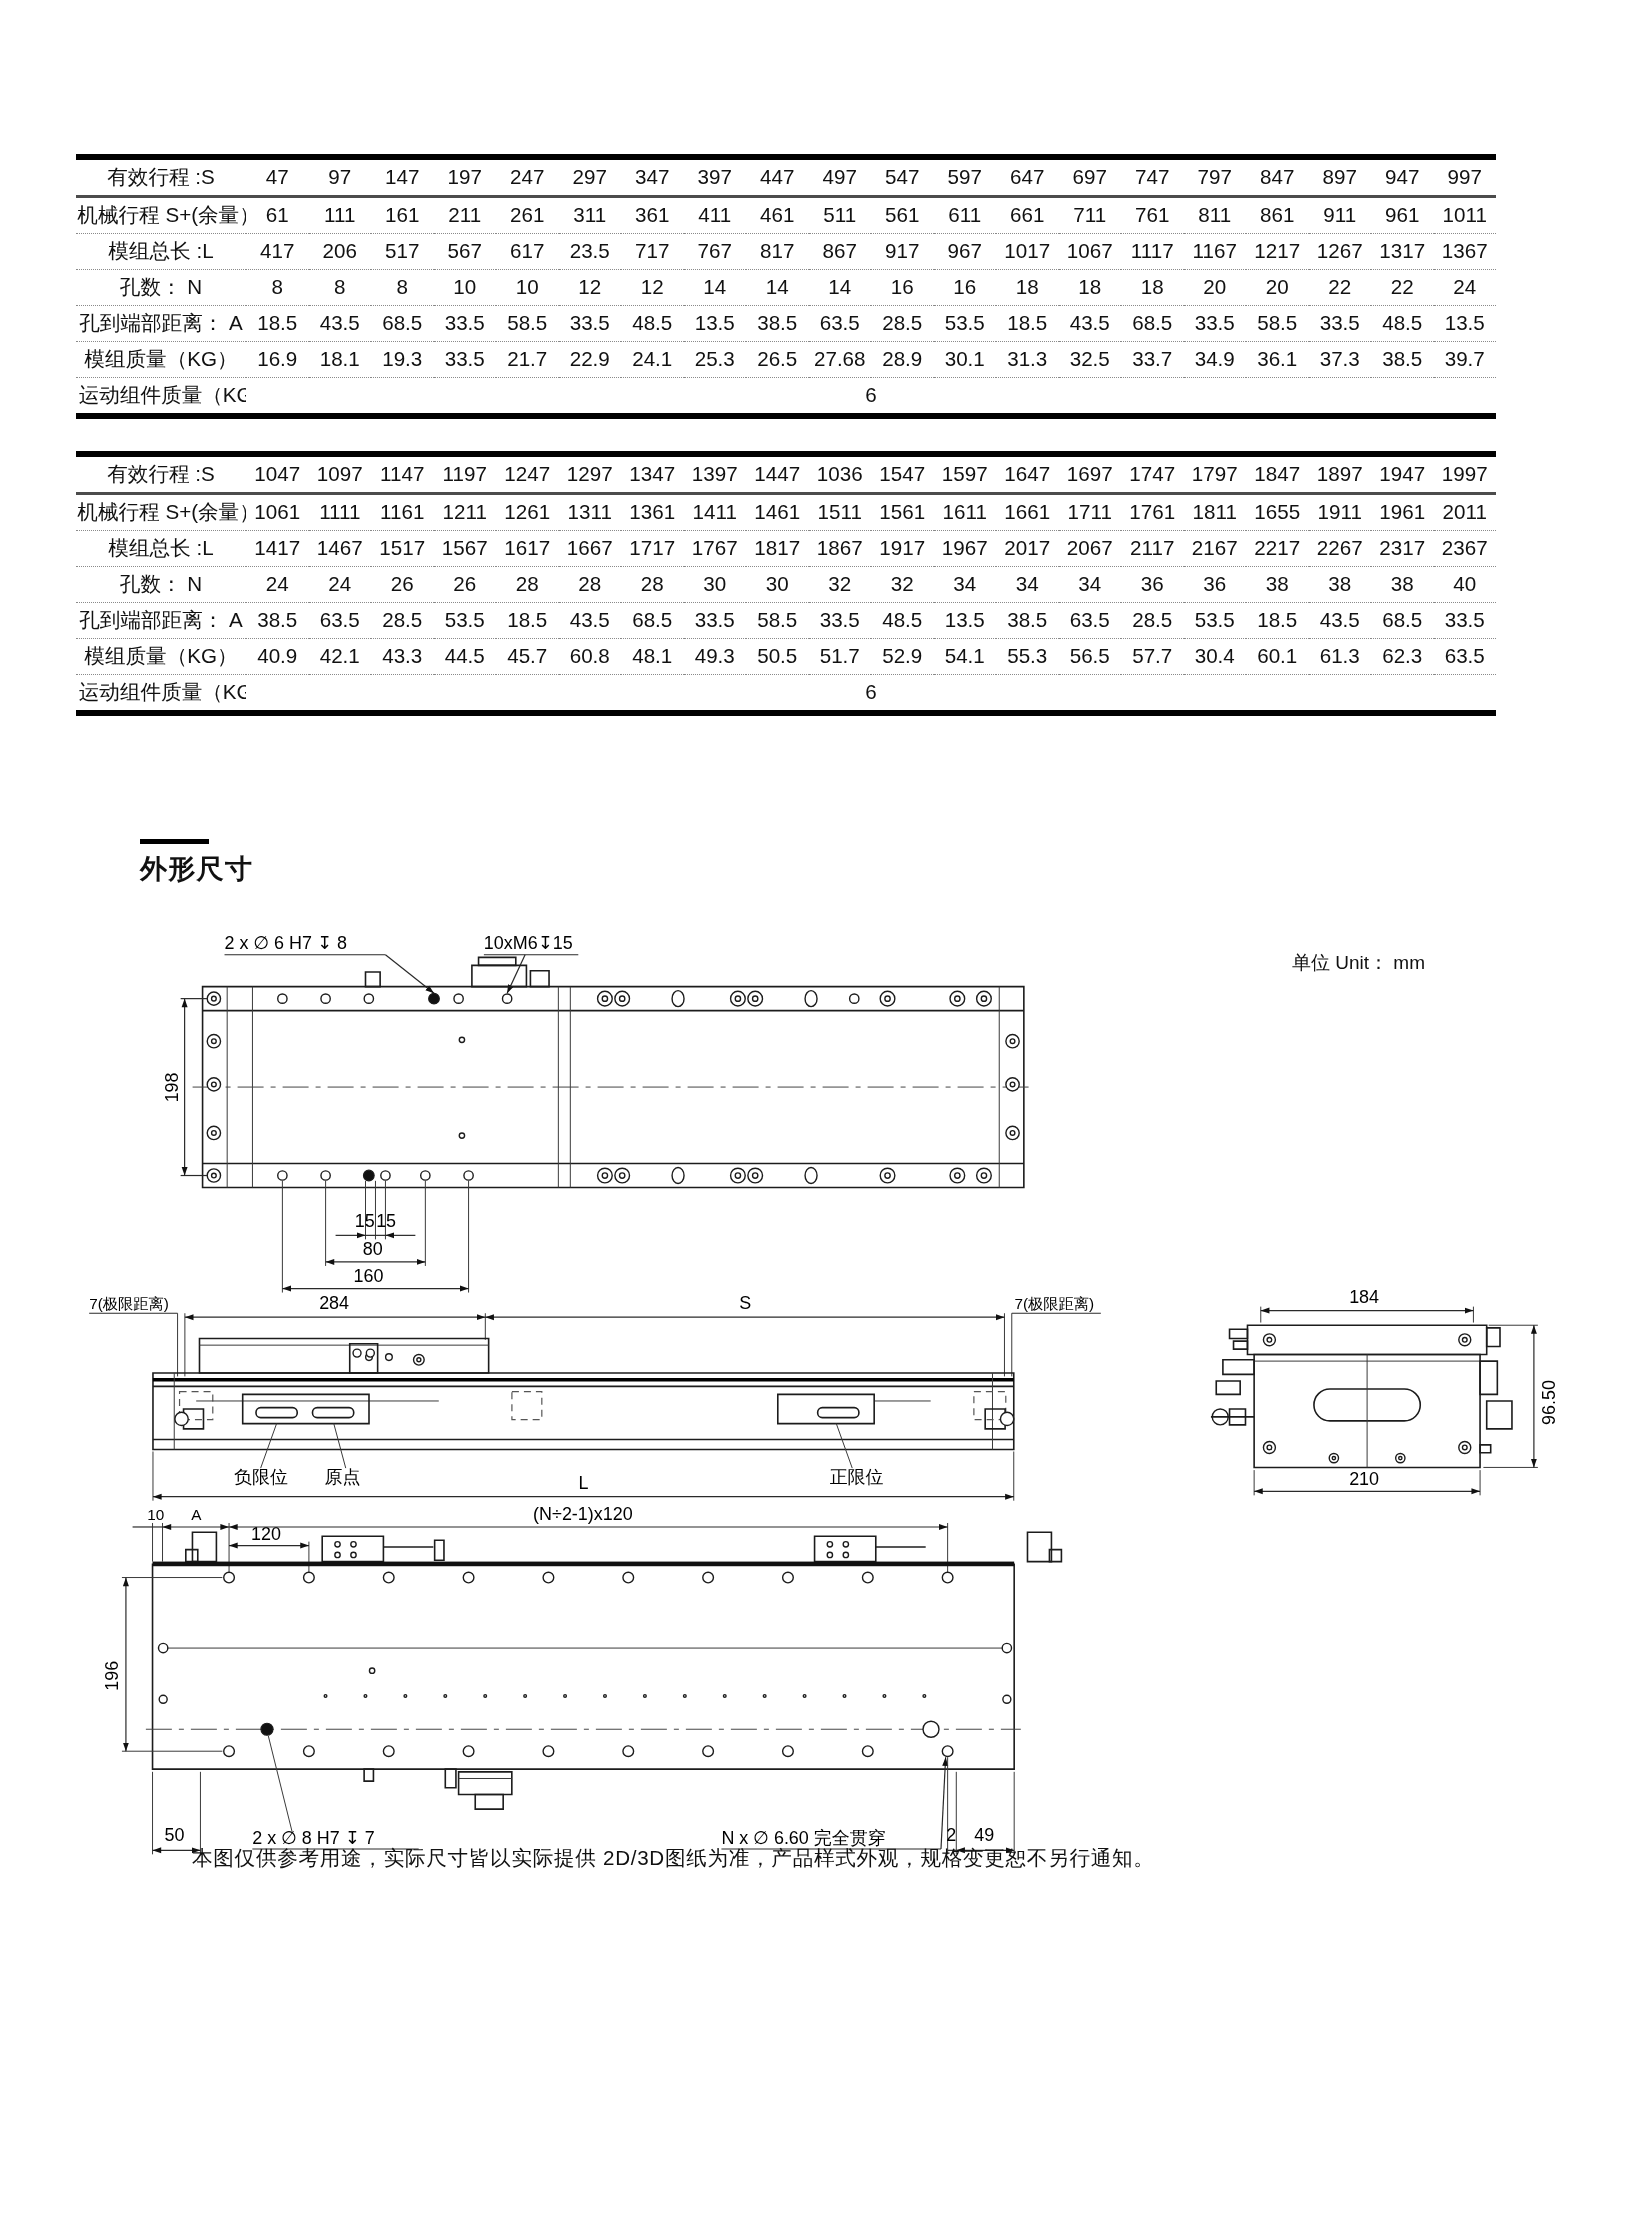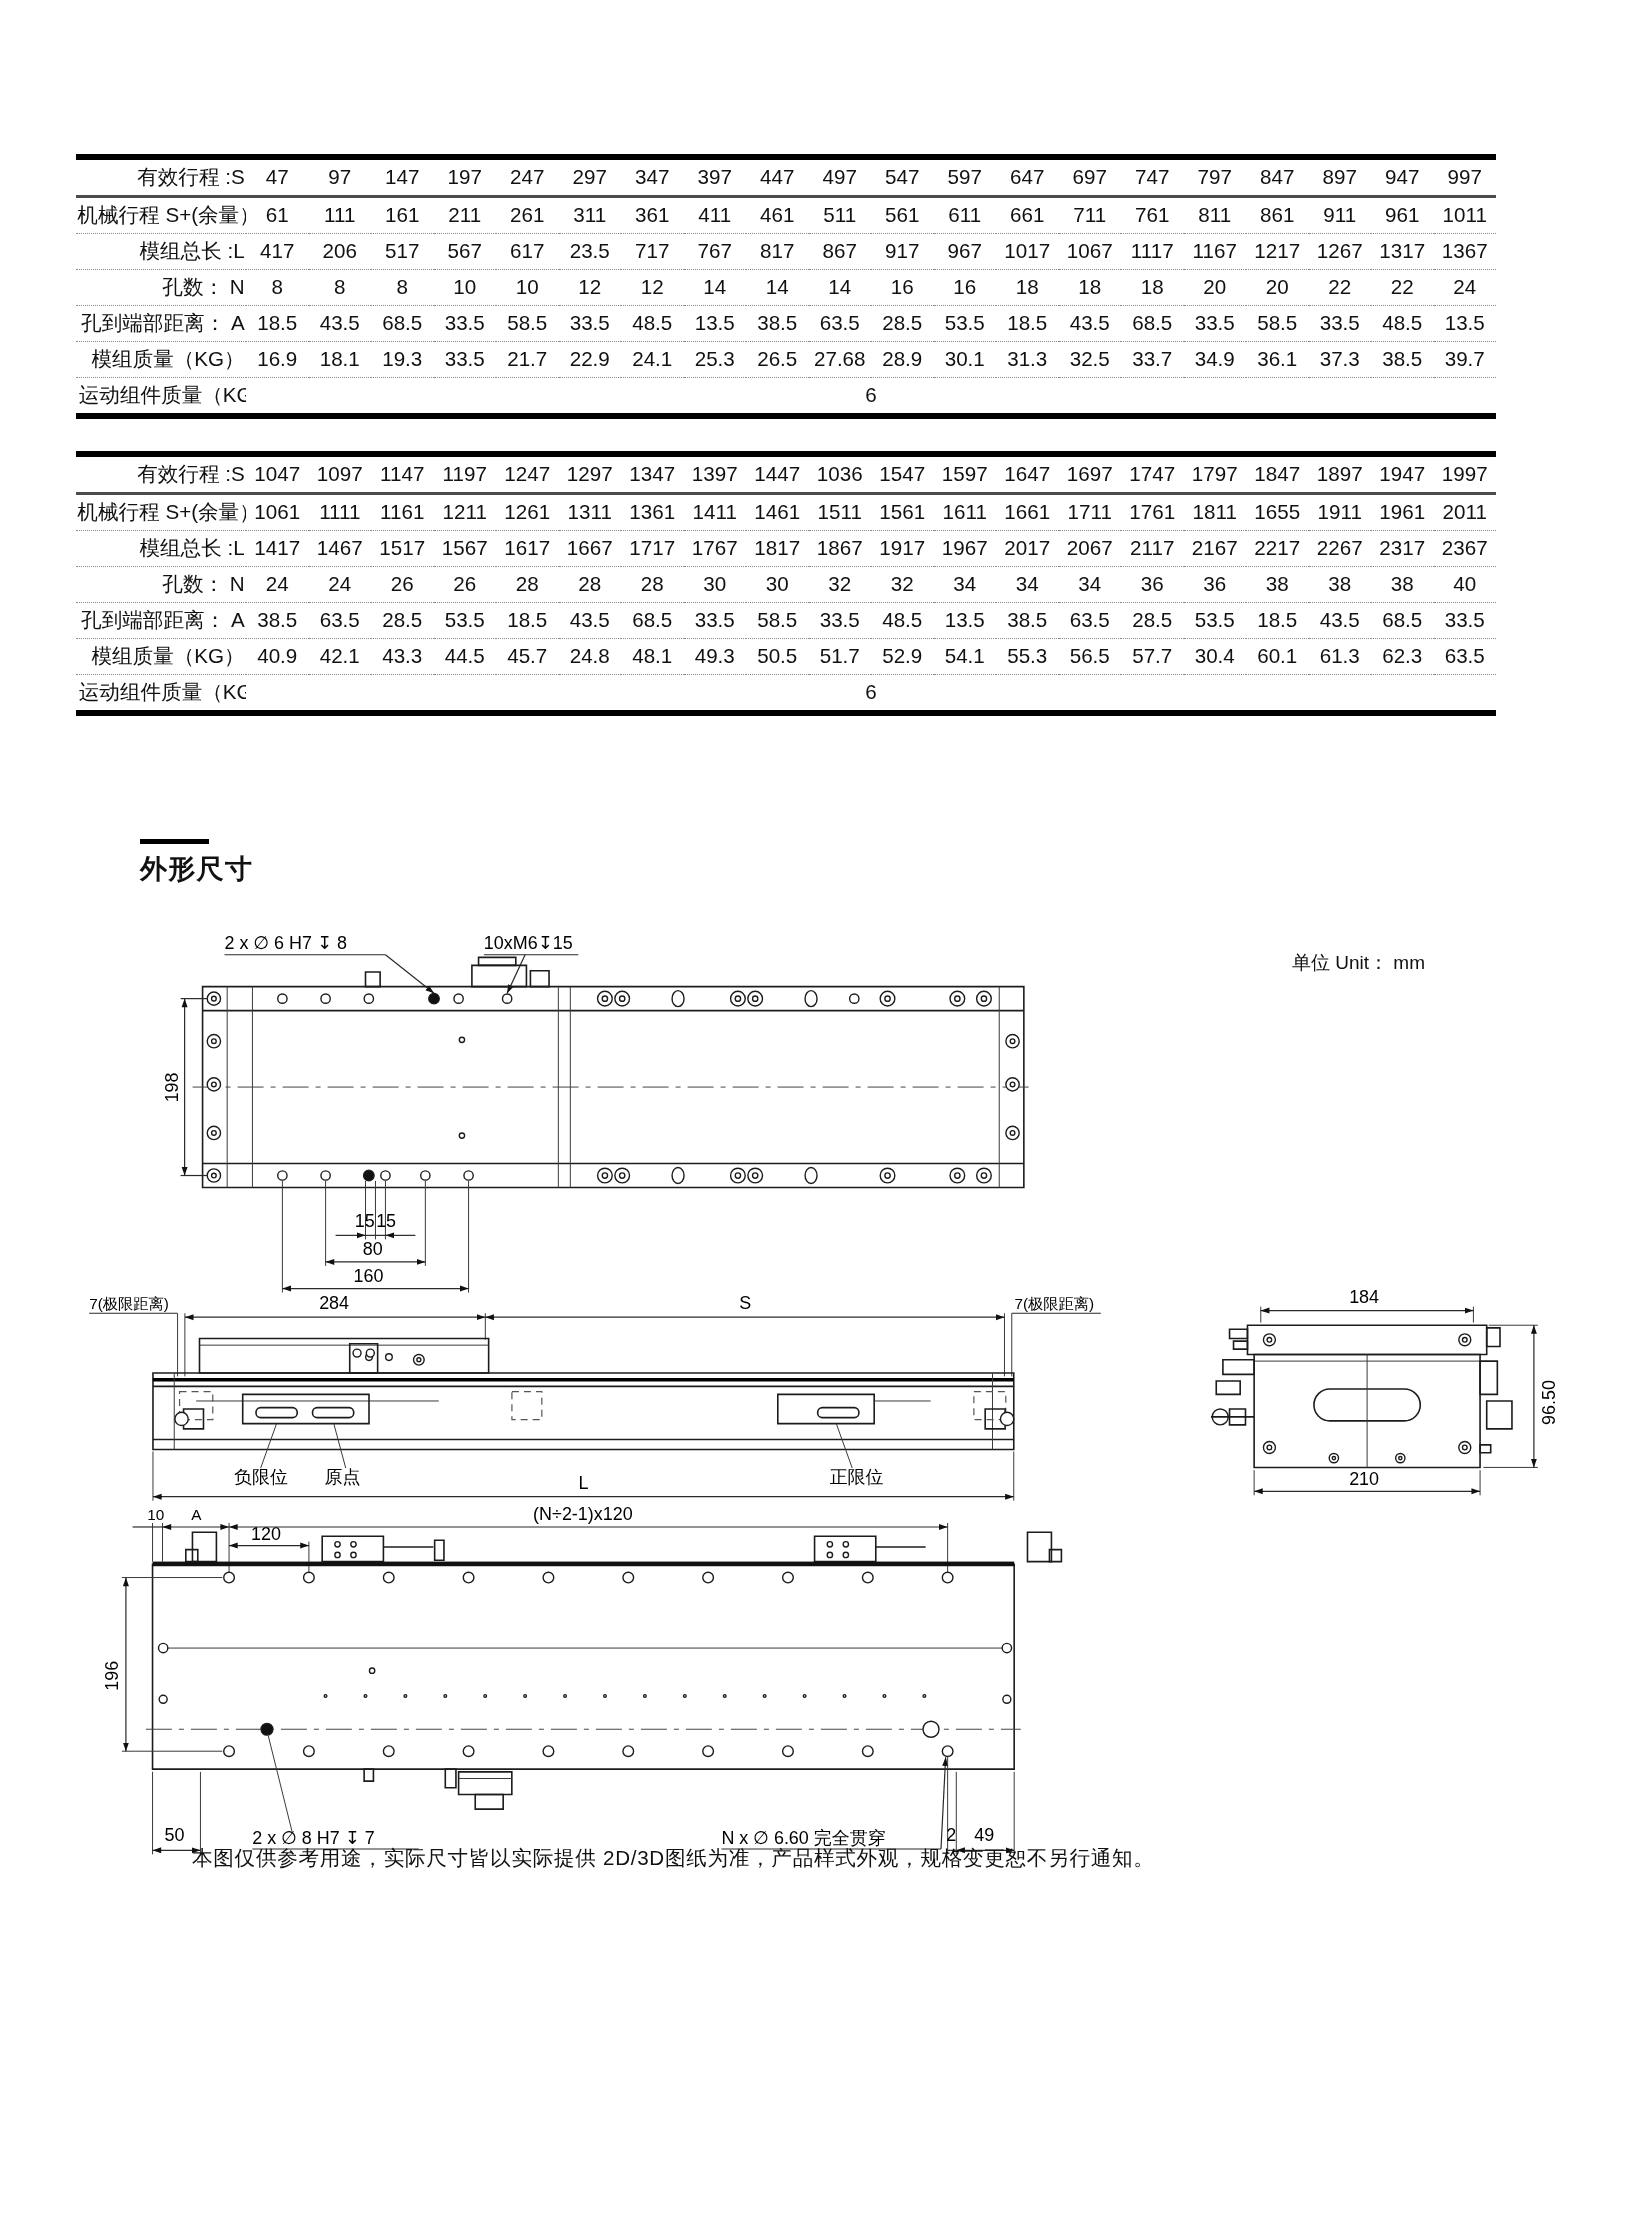--- a/index.html
+++ b/index.html
@@ -15,21 +15,21 @@
     font-size:20.6px;line-height:1;
   }
   #table-0{top:154px;}
   #table-1{top:451px;}
   .spec-table td{
     height:35px;text-align:center;vertical-align:middle;padding:0 1.3px;
     border-top:1.3px dotted #8a8a8a;white-space:nowrap;overflow:hidden;
   }
   .spec-table tr:first-child td{border-top:none;}
   .spec-table tr.row-mech td{border-top:3.3px solid #4c4c4c;}
-  .spec-table td.lbl{text-align:right;}
+  .spec-table td.lbl{text-align:center;}
   .spec-table tr.merged td.lbl{text-align:left;padding-left:2.7px;}
   
   .section-title{position:absolute;left:140px;top:839px;}
   .section-title .bar{width:69px;height:5.3px;background:#000;margin-bottom:6.7px;}
   .section-title .txt{font-size:27px;font-weight:bold;letter-spacing:1.3px;}
   .unit-label{position:absolute;left:1264px;top:950px;font-size:19px;margin-left:28px;}
   
   .drw{position:absolute;}
   svg{overflow:visible;}
   svg *{vector-effect:non-scaling-stroke;}
@@ -330,21 +330,21 @@
         <td>68.5</td>
         <td>33.5</td>
       </tr>
       <tr>
         <td class="lbl">模组质量（KG）</td>
         <td>40.9</td>
         <td>42.1</td>
         <td>43.3</td>
         <td>44.5</td>
         <td>45.7</td>
-        <td>24.8</td>
+        <td>60.8</td>
         <td>48.1</td>
         <td>49.3</td>
         <td>50.5</td>
         <td>51.7</td>
         <td>52.9</td>
         <td>54.1</td>
         <td>55.3</td>
         <td>56.5</td>
         <td>57.7</td>
         <td>30.4</td>

